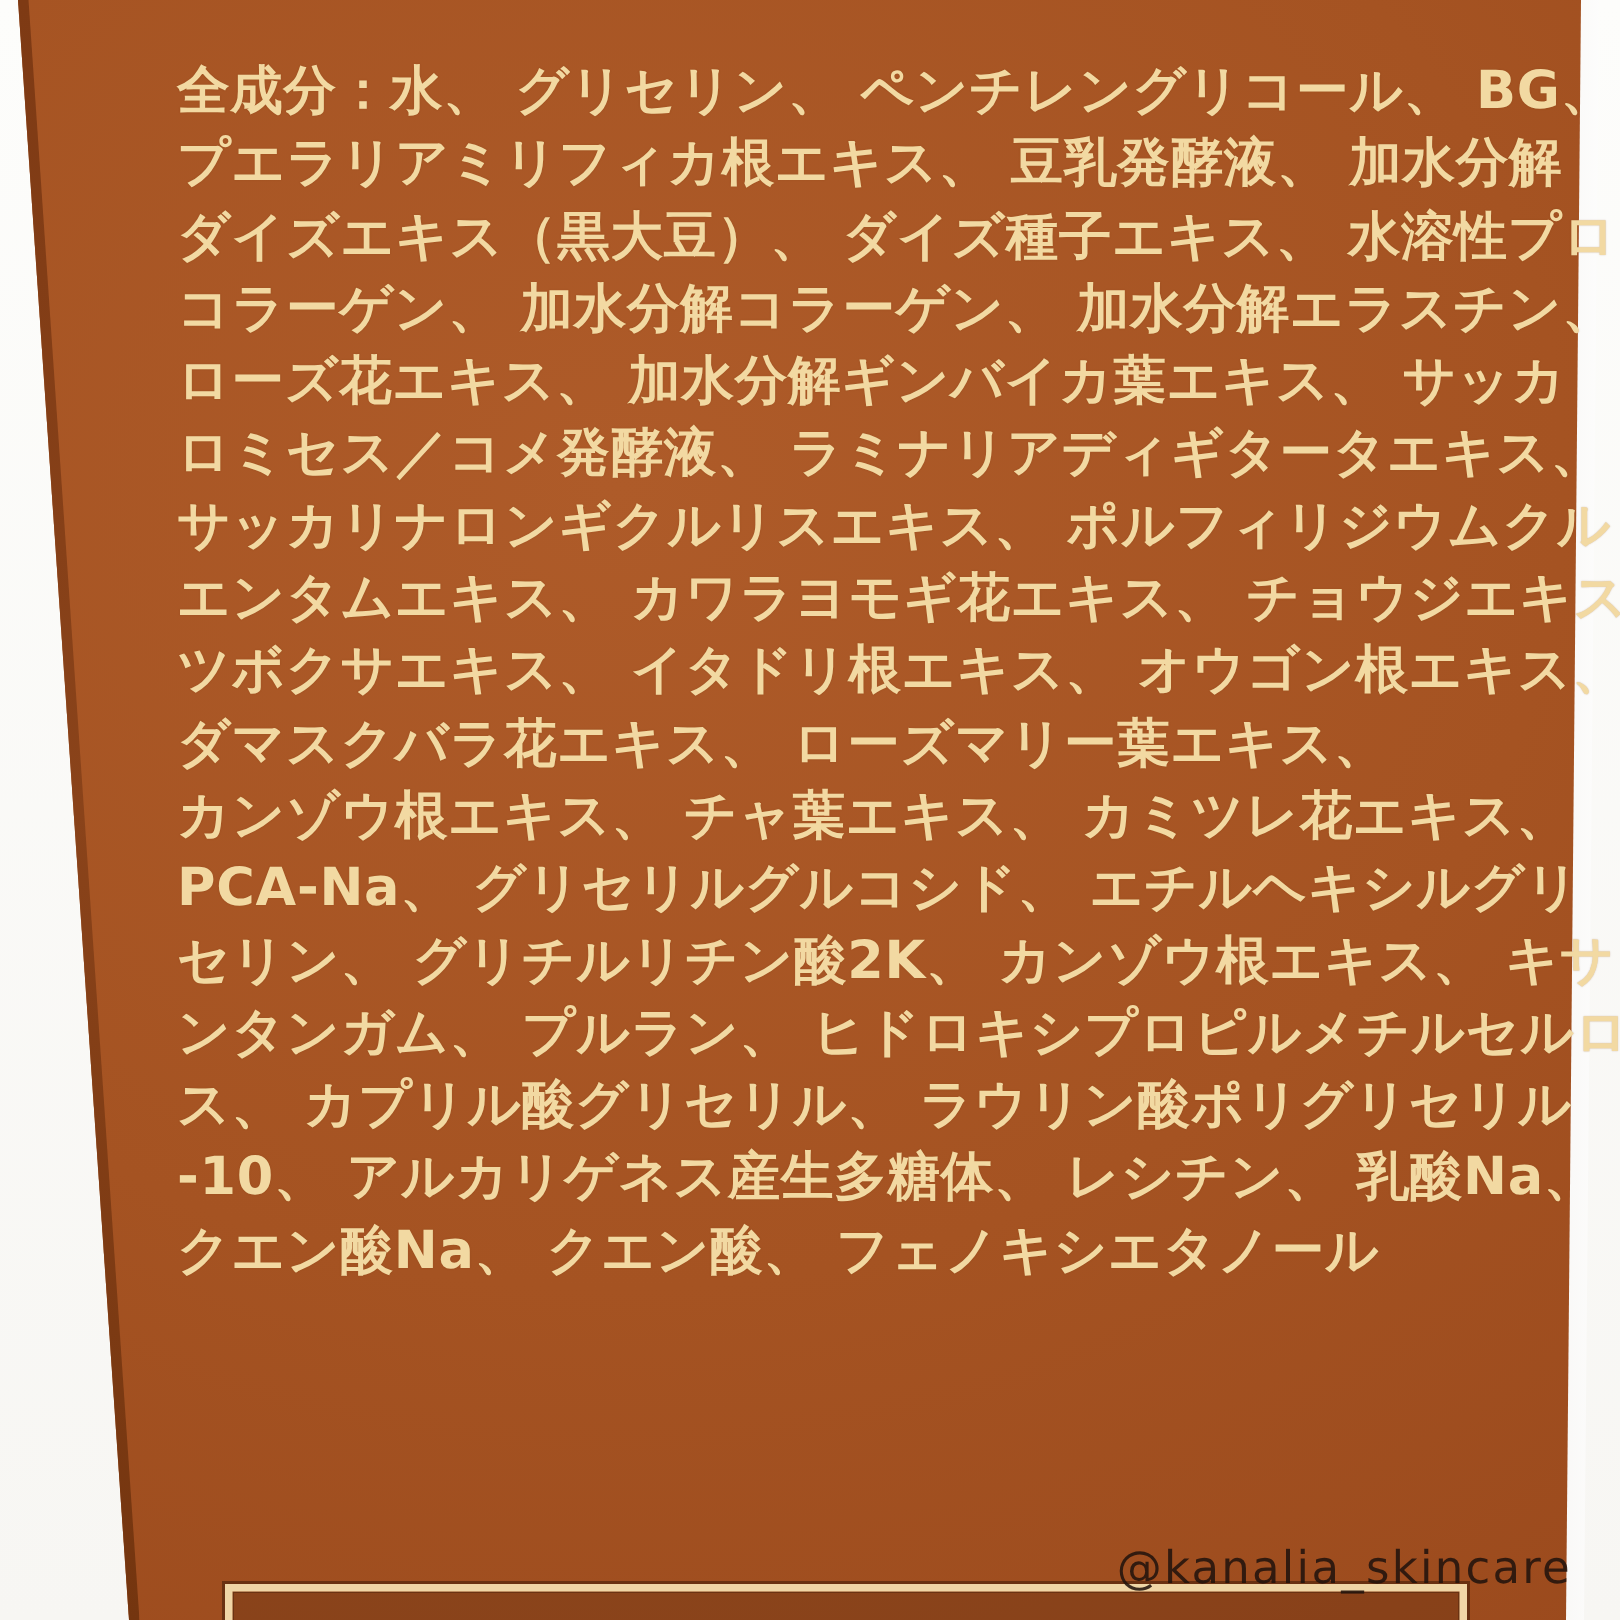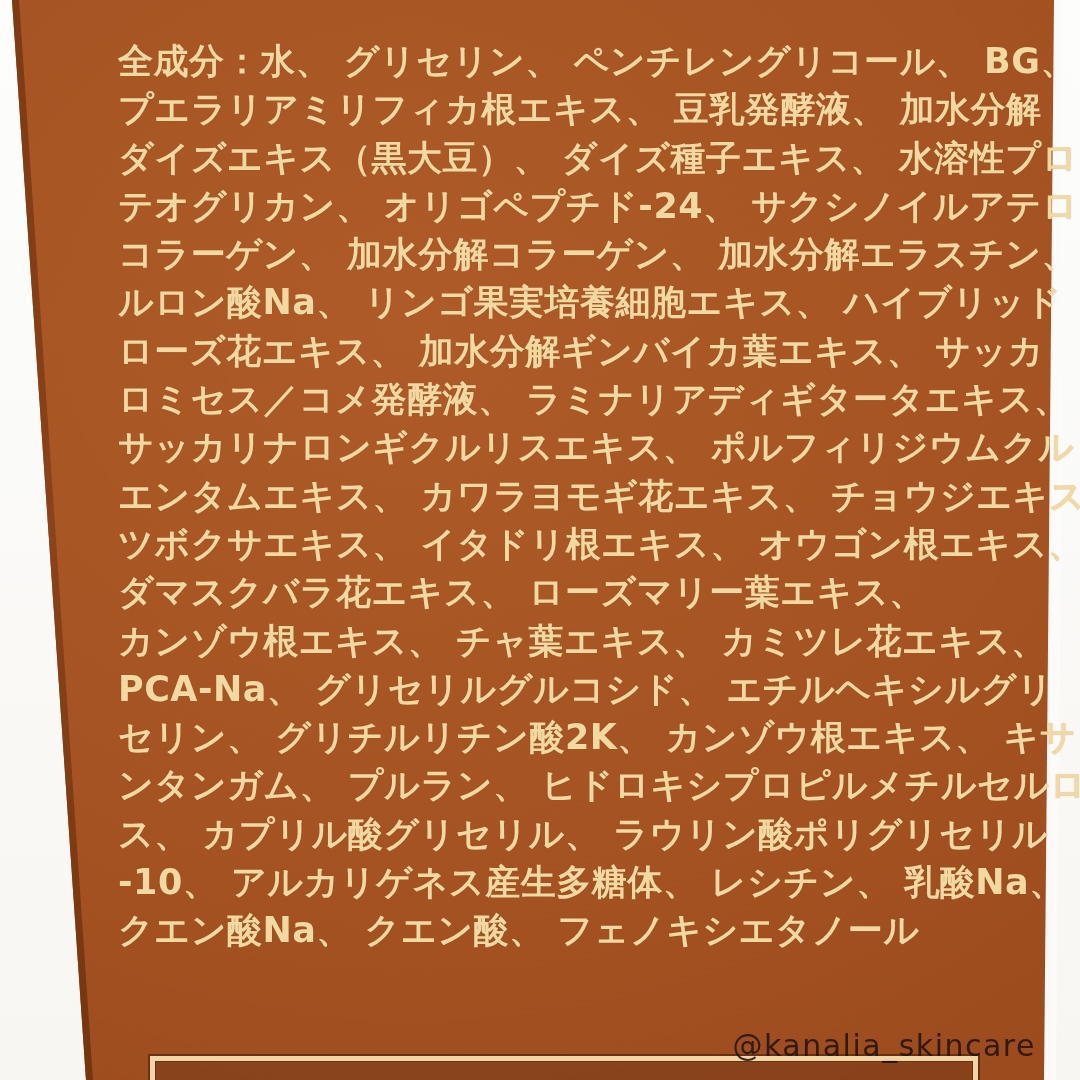--- a/index.html
+++ b/index.html
@@ -47,21 +47,21 @@
     letter-spacing: 0.5px;
     text-shadow: 0 0 1px rgba(120, 60, 20, 0.35);
   }
   .ingredient-line {
     height: 48.3px;
     line-height: 48.3px;
     white-space: nowrap;
   }
   .watermark {
     position: absolute;
-    right: 44px;
+    right: 32px;
     top: 1028px;
     color: #23140d;
     font-size: 30px;
     letter-spacing: 1.5px;
     opacity: 0.88;
   }
   
   .cropped-frame {
     position: absolute;
     left: 150px;
@@ -81,23 +81,21 @@
   <div class="edge-right"></div>
 
   <div class="panel"></div>
 
   <div class="edge-left"></div>
 
   <div class="ingredients">
     <div class="ingredient-line">全成分：水、 グリセリン、 ペンチレングリコール、 BG、</div>
     <div class="ingredient-line">プエラリアミリフィカ根エキス、 豆乳発酵液、 加水分解</div>
     <div class="ingredient-line">ダイズエキス（黒大豆）、 ダイズ種子エキス、 水溶性プロ</div>
-    <div class="ingredient-line">テオグリカン、 オリゴペプチド-24、 サクシノイルアテロ</div>
     <div class="ingredient-line">コラーゲン、 加水分解コラーゲン、 加水分解エラスチン、</div>
-    <div class="ingredient-line">ルロン酸Na、 リンゴ果実培養細胞エキス、 ハイブリッド</div>
     <div class="ingredient-line">ローズ花エキス、 加水分解ギンバイカ葉エキス、 サッカ</div>
     <div class="ingredient-line">ロミセス／コメ発酵液、 ラミナリアディギタータエキス、</div>
     <div class="ingredient-line">サッカリナロンギクルリスエキス、 ポルフィリジウムクル</div>
     <div class="ingredient-line">エンタムエキス、 カワラヨモギ花エキス、 チョウジエキス、</div>
     <div class="ingredient-line">ツボクサエキス、 イタドリ根エキス、 オウゴン根エキス、</div>
     <div class="ingredient-line">ダマスクバラ花エキス、 ローズマリー葉エキス、</div>
     <div class="ingredient-line">カンゾウ根エキス、 チャ葉エキス、 カミツレ花エキス、</div>
     <div class="ingredient-line">PCA-Na、 グリセリルグルコシド、 エチルヘキシルグリ</div>
     <div class="ingredient-line">セリン、 グリチルリチン酸2K、 カンゾウ根エキス、 キサ</div>
     <div class="ingredient-line">ンタンガム、 プルラン、 ヒドロキシプロピルメチルセルロース、</div>

